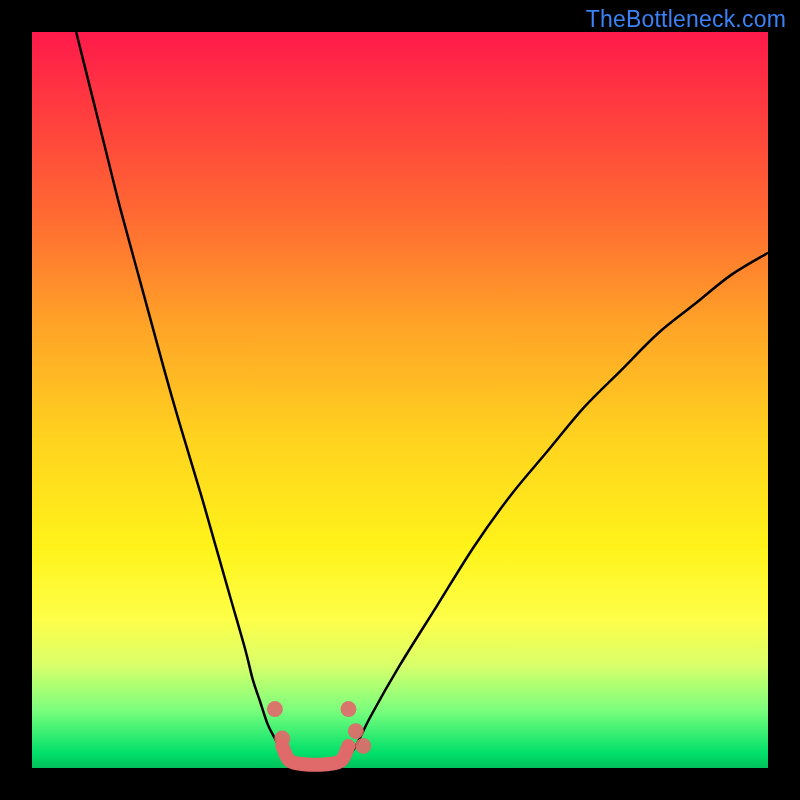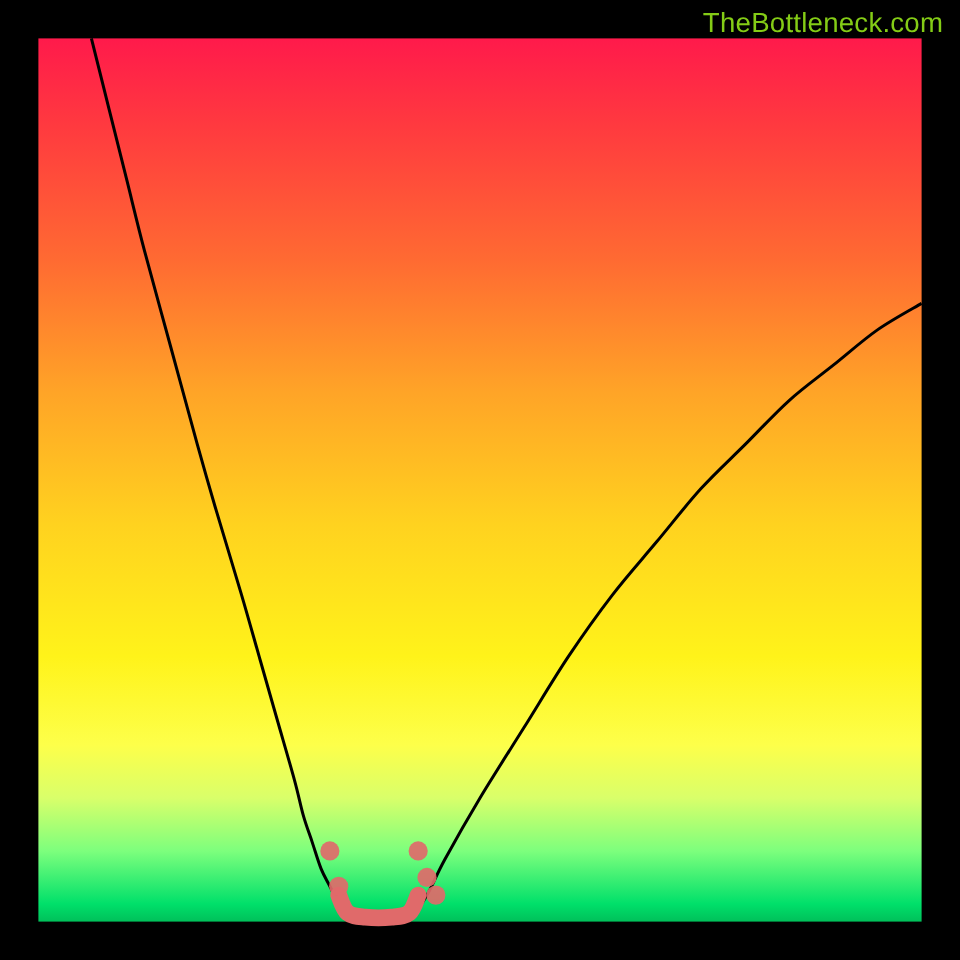--- a/index.html
+++ b/index.html
@@ -26,21 +26,21 @@
       #fdff4a 80%,
       #d9ff6a 86%,
       #7dff7d 92%,
       #00e06a 98%,
       #00c05a 100%);
   }
   .watermark {
     position: absolute;
     top: 6px;
     right: 14px;
-    color: #84cc16;
+    color: #3b82f6;
     font-size: 23px;
     font-weight: 500;
     letter-spacing: 0.2px;
     pointer-events: none;
     z-index: 5;
   }
   svg.curves {
     position: absolute;
     left: 0;
     top: 0;

